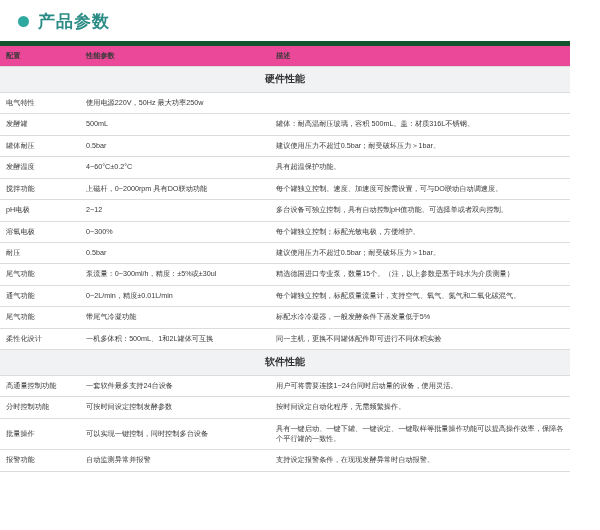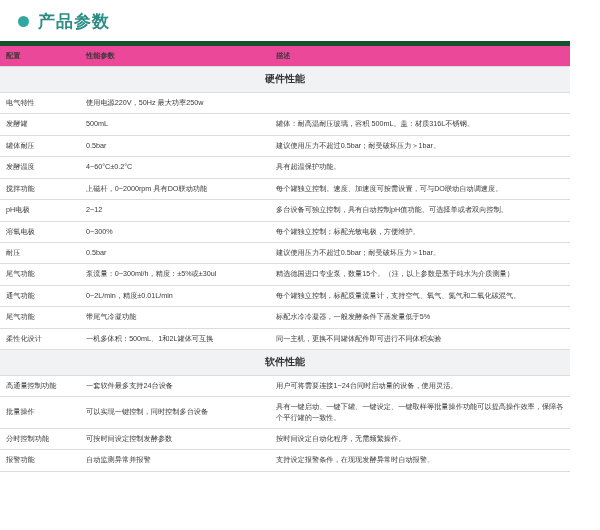--- a/index.html
+++ b/index.html
@@ -178,30 +178,30 @@
       <tr class="section">
         <td colspan="3">软件性能</td>
       </tr>
 
       <tr>
         <td class="k">高通量控制功能</td>
         <td class="v">一套软件最多支持24台设备</td>
         <td class="d">用户可将需要连接1~24台同时启动量的设备，使用灵活。</td>
       </tr>
       <tr>
+        <td class="k">分时控制功能</td>
+        <td class="v">可按时间设定控制发酵参数</td>
+        <td class="d">按时间设定自动化程序，无需频繁操作。</td>
+      </tr>
+      <tr>
         <td class="k">批量操作</td>
         <td class="v">可以实现一键控制，同时控制多台设备</td>
         <td class="d">具有一键启动、一键下罐、一键设定、一键取样等批量操作功能可以提高操作效率，保障各个平行罐的一致性。</td>
       </tr>
       <tr>
-        <td class="k">分时控制功能</td>
-        <td class="v">可按时间设定控制发酵参数</td>
-        <td class="d">按时间设定自动化程序，无需频繁操作。</td>
-      </tr>
-      <tr>
         <td class="k">报警功能</td>
         <td class="v">自动监测异常并报警</td>
         <td class="d">支持设定报警条件，在现现发酵异常时自动报警。</td>
       </tr>
 
     </tbody>
   </table>
 </div>
 
 </body></html>

